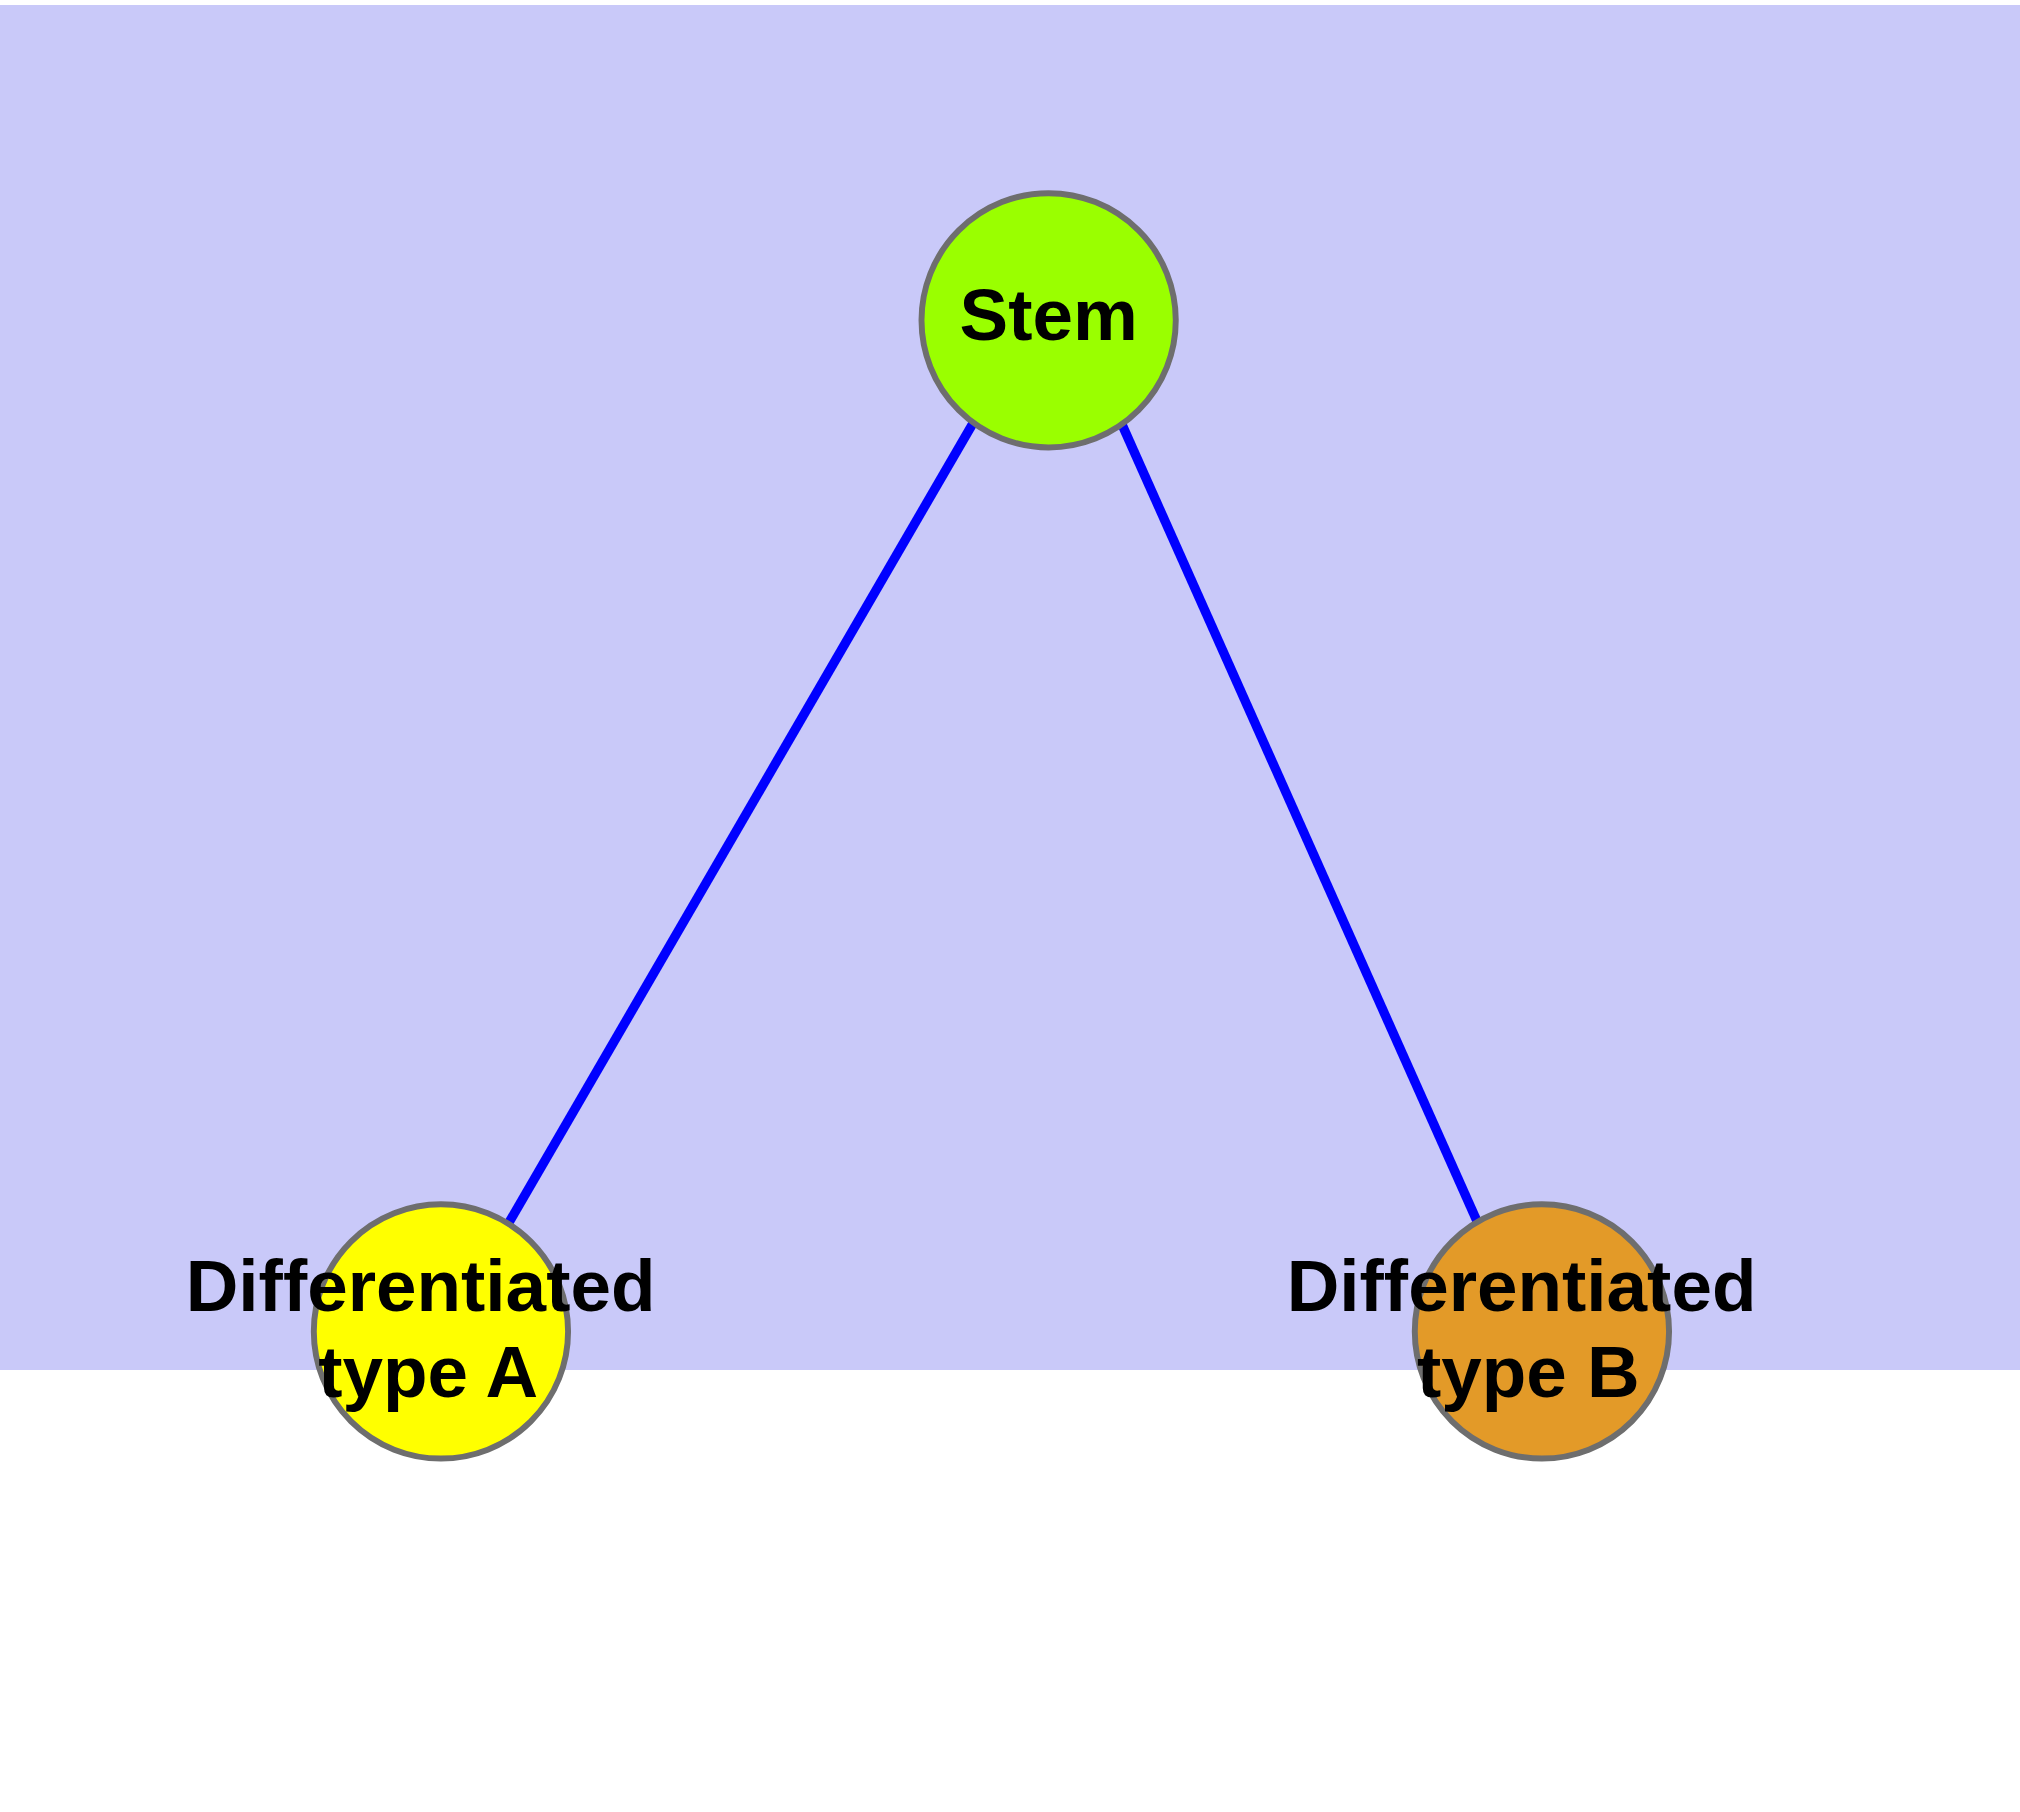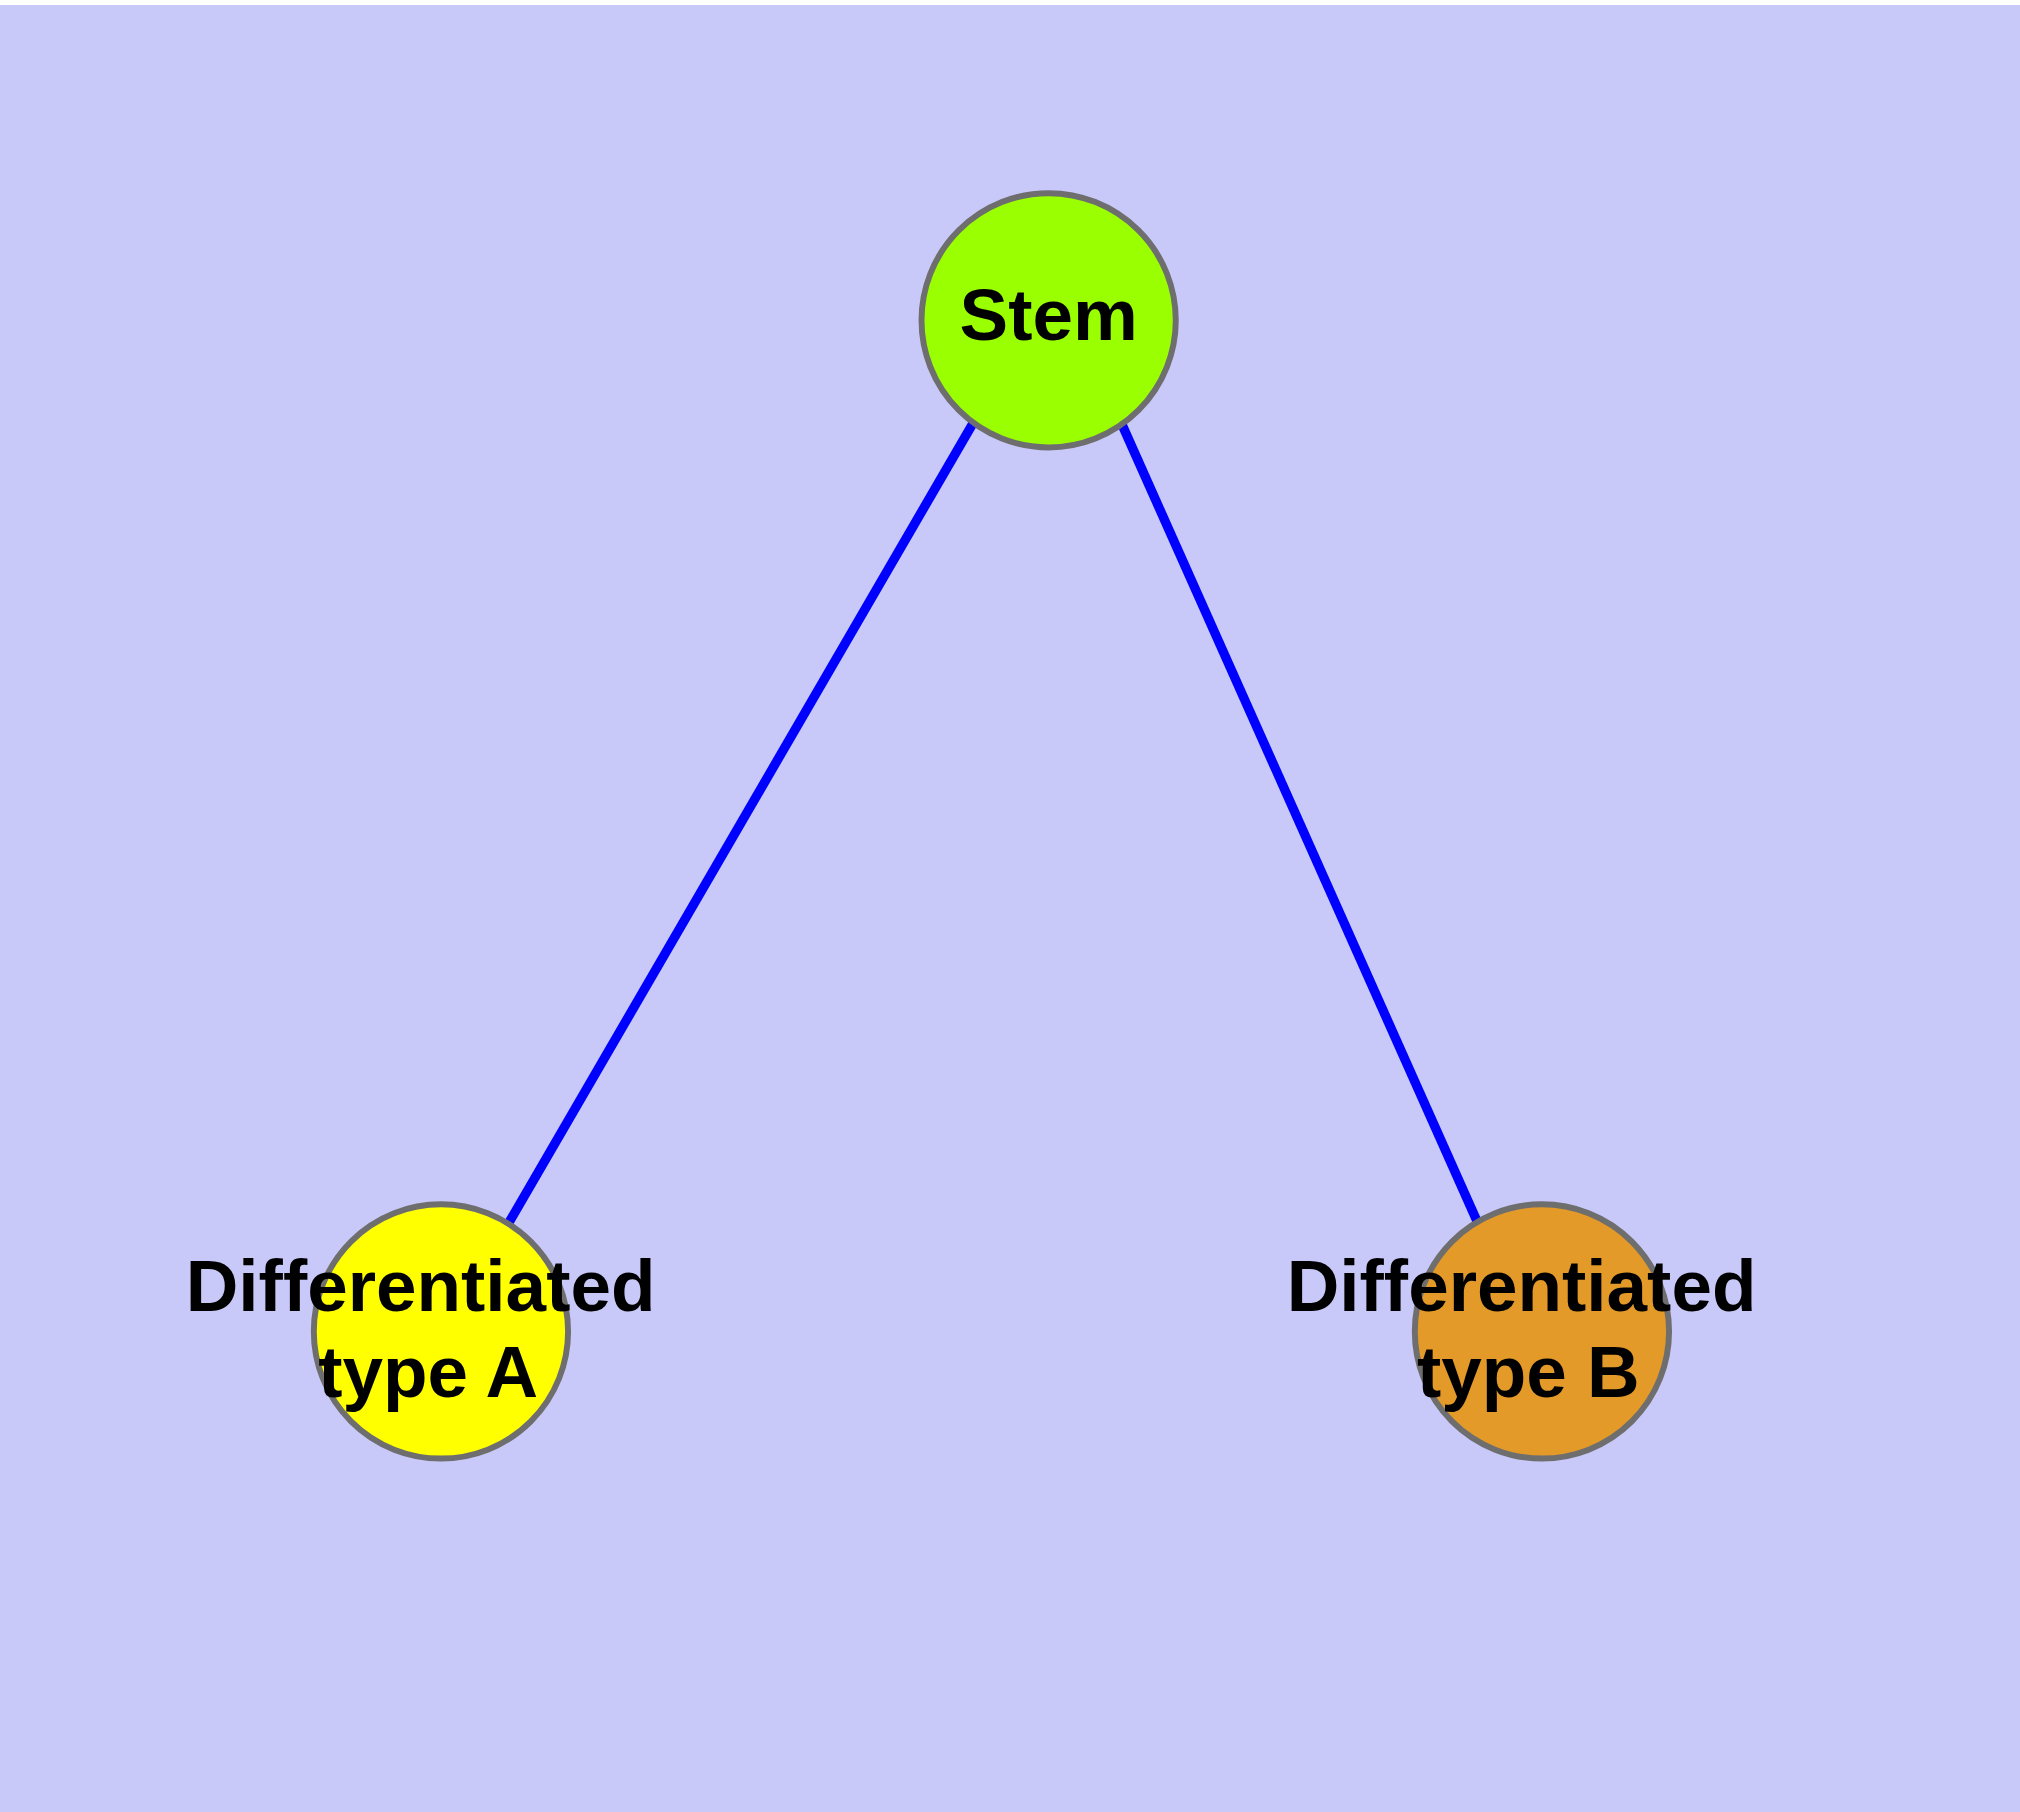--- a/index.html
+++ b/index.html
@@ -14,21 +14,21 @@
     height: 1812px;
     background: #ffffff;
     overflow: hidden;
     font-family: "Liberation Sans", "DejaVu Sans", sans-serif;
   }
   #plot-area {
     position: absolute;
     left: 0;
     top: 5.1px;
     width: 2021px;
-    height: 1807px;
+    height: 1365px;
     background: #c9c9f9;
   }
   #graph-svg {
     position: absolute;
     left: 0;
     top: 0;
     width: 2021px;
     height: 1807px;
     display: block;
   }

